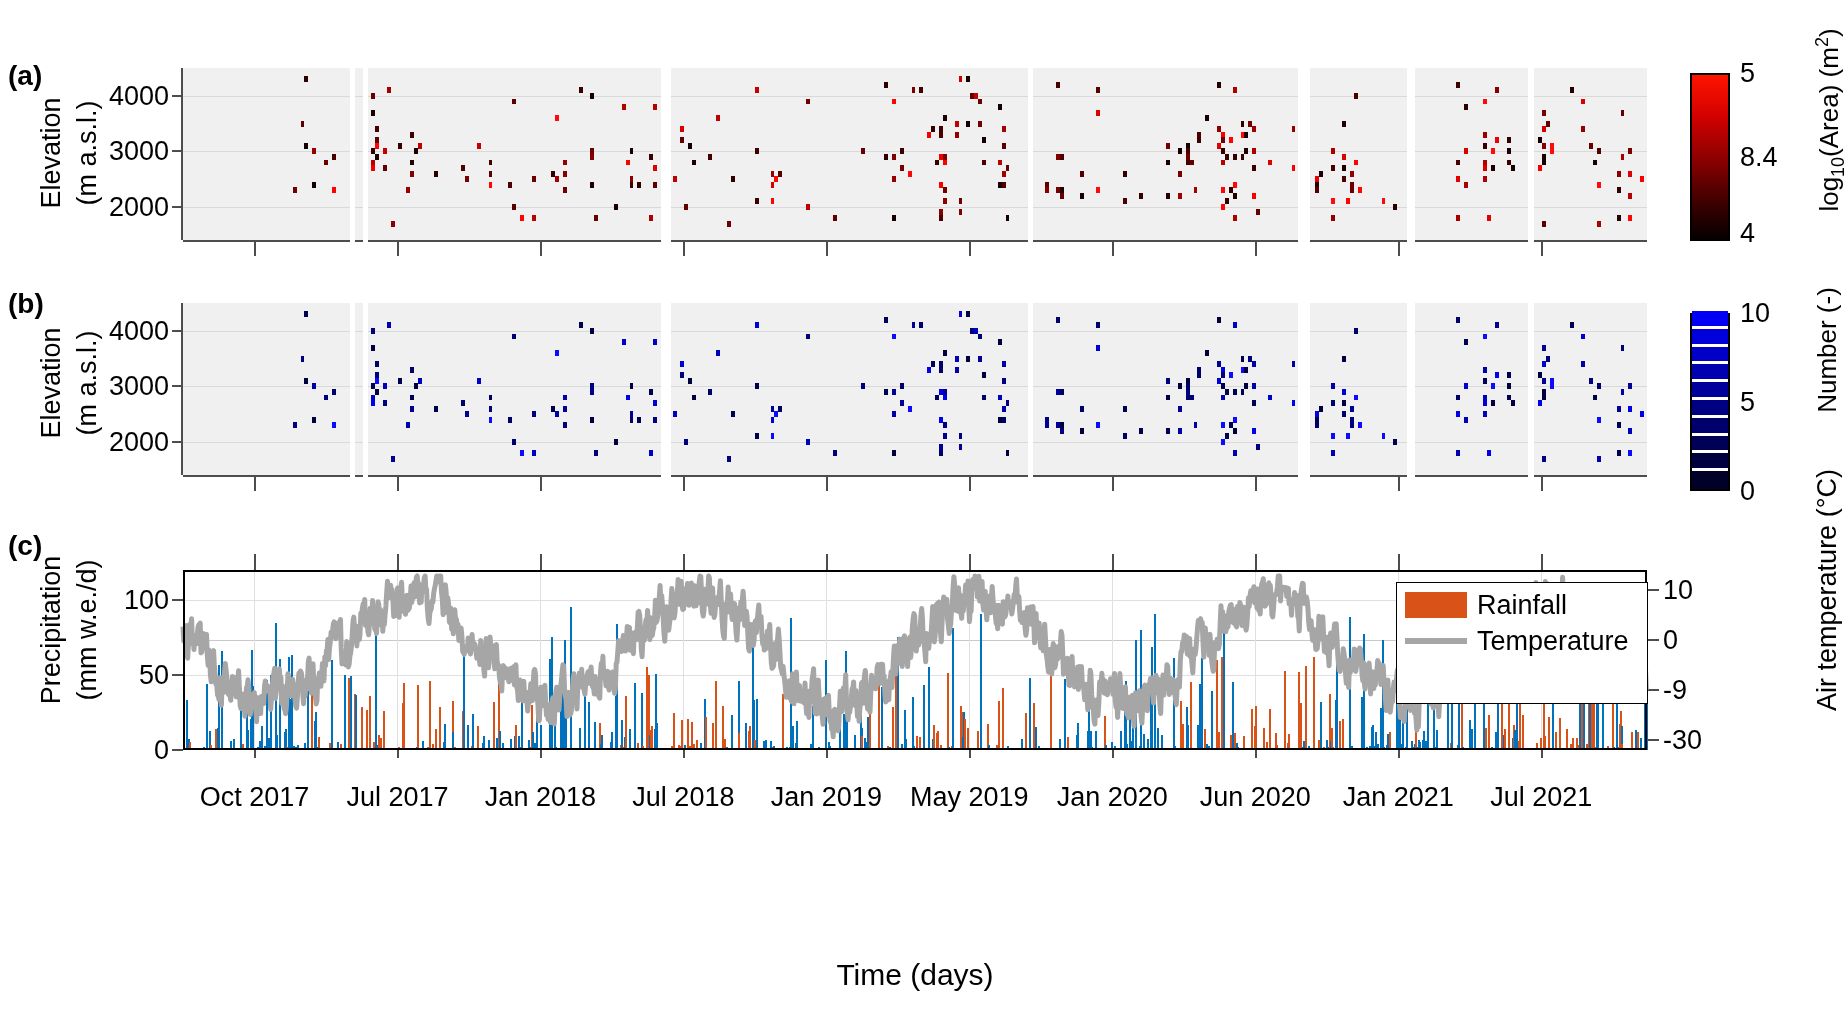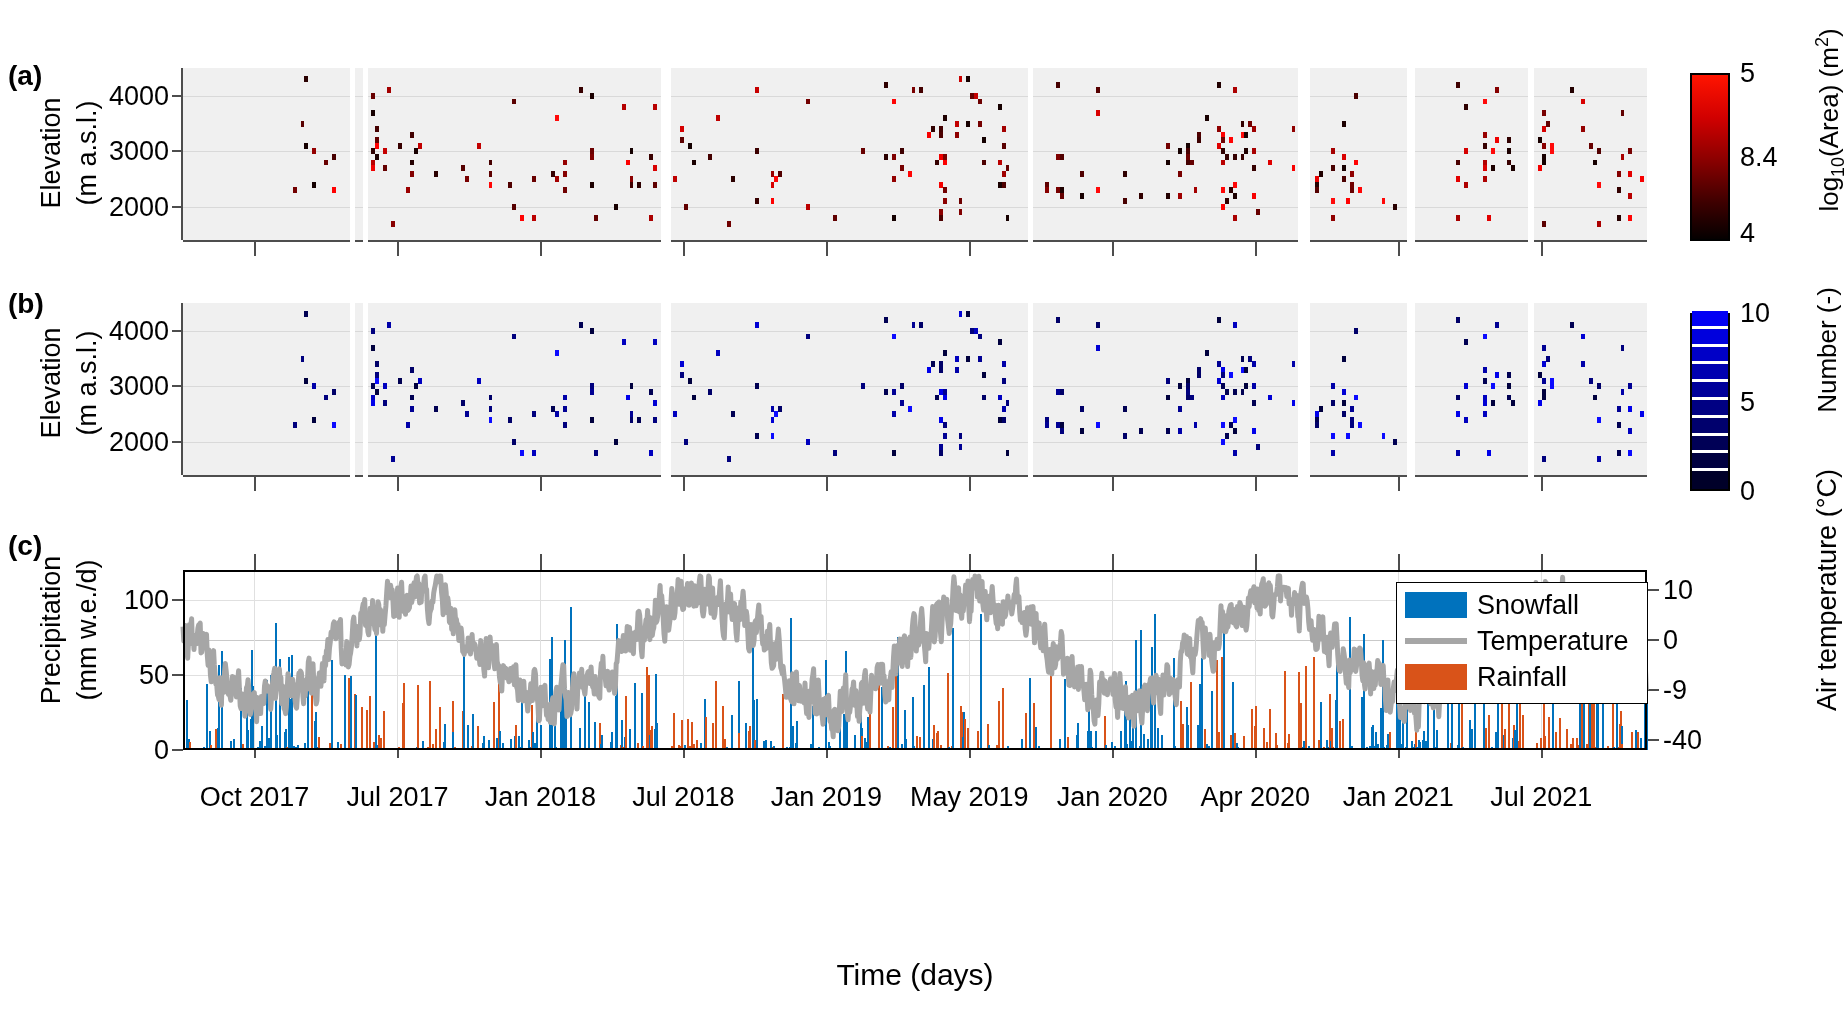--- a/index.html
+++ b/index.html
@@ -88,30 +88,26 @@
   <div class="rotlab2" id="c-ylab2" style="left:72px;top:760px;width:260px;">(mm w.e./d)</div>
 
   <div id="panel-c-box" style="left: 183px; top: 570px; width: 1464px; height: 180px; z-index: 40;"></div>
 
   <div class="rotlab" id="c-ylab-right" style="left:1812px;top:800px;width:420px;">Air temperature (°C)</div>
 
   <div id="xaxis-title" style="left:183px;top:958px;width:1464px;">Time (days)</div>
 
   <div id="legend" style="left: 1396px; top: 582px; width: 252px; height: 122px; z-index: 50;">
     <div class="leg-row">
-      <div class="leg-swatch" id="leg-sw-0" style="background: rgb(0, 114, 189);"></div>
-      <div class="leg-text">Snowfall</div>
+      <div class="leg-swatch" id="leg-sw-1" style="background: rgb(217, 83, 25);"></div>
+      <div class="leg-text">Rainfall</div>
     </div>
     <div class="leg-row">
       <div class="leg-line" id="leg-sw-2" style="background: rgb(166, 166, 166);"></div>
       <div class="leg-text">Temperature</div>
-    </div>
-    <div class="leg-row">
-      <div class="leg-swatch" id="leg-sw-1" style="background: rgb(217, 83, 25);"></div>
-      <div class="leg-text">Rainfall</div>
     </div>
   </div>
 
   <div class="cbar" id="cbar-a" style="left: 1690px; top: 73px; width: 40px; height: 168px; background: linear-gradient(to top, rgb(5, 0, 0) 0%, rgb(61, 0, 0) 22%, rgb(138, 0, 0) 48%, rgb(209, 0, 0) 74%, rgb(255, 20, 0) 100%);"></div>
   <div id="cbar-a-ticks"></div>
   <div class="rotlab" id="cbar-a-label" style="left:1812px;top:250px;width:260px;font-size:26px;">
     <span>log</span><sub style="font-size:18px;">10</sub><span>(Area) (m</span><sup style="font-size:18px;">2</sup><span>)</span>
   </div>
 
   <div class="cbar" id="cbar-b" style="left:1690px;top:313px;width:40px;height:178px;">
@@ -826,30 +822,30 @@
     <div class="ytick-lab" style="left:51px;top:675px;width:118px;">50</div>
     <div class="tickmark" style="left:172px;top:674px;width:11px;height:2px;"></div>
     <div class="ytick-lab" style="left:51px;top:750px;width:118px;">0</div>
     <div class="tickmark" style="left:172px;top:749px;width:11px;height:2px;"></div>
     <div class="ytick-lab-r" style="left:1663px;top:590px;width:110px;">10</div>
     <div class="tickmark" style="left:1647px;top:589px;width:12px;height:2px;"></div>
     <div class="ytick-lab-r" style="left:1663px;top:640px;width:110px;">0</div>
     <div class="tickmark" style="left:1647px;top:639px;width:12px;height:2px;"></div>
     <div class="ytick-lab-r" style="left:1663px;top:690px;width:110px;">-9</div>
     <div class="tickmark" style="left:1647px;top:689px;width:12px;height:2px;"></div>
-    <div class="ytick-lab-r" style="left:1663px;top:740px;width:110px;">-40</div>
+    <div class="ytick-lab-r" style="left:1663px;top:740px;width:110px;">-30</div>
     <div class="tickmark" style="left:1647px;top:739px;width:12px;height:2px;"></div>
     <div class="xtick-lab" style="left:164.48437500000153px;top:782px;width:180px;">Oct 2017</div>
     <div class="xtick-lab" style="left:307.4531250000046px;top:782px;width:180px;">Jul 2017</div>
     <div class="xtick-lab" style="left:450.4218750000076px;top:782px;width:180px;">Jan 2018</div>
     <div class="xtick-lab" style="left:593.3906250000107px;top:782px;width:180px;">Jul 2018</div>
     <div class="xtick-lab" style="left:736.3593750000138px;top:782px;width:180px;">Jan 2019</div>
     <div class="xtick-lab" style="left:879.3281250000167px;top:782px;width:180px;">May 2019</div>
     <div class="xtick-lab" style="left:1022.2968750000198px;top:782px;width:180px;">Jan 2020</div>
-    <div class="xtick-lab" style="left:1165.265625000023px;top:782px;width:180px;">Apr 2020</div>
+    <div class="xtick-lab" style="left:1165.265625000023px;top:782px;width:180px;">Jun 2020</div>
     <div class="xtick-lab" style="left:1308.234375000026px;top:782px;width:180px;">Jan 2021</div>
     <div class="xtick-lab" style="left:1451.2031250000289px;top:782px;width:180px;">Jul 2021</div>
     <div style="position:absolute;left:186.13px;top:699.61px;width:2px;height:50.39px;background:#0072BD;"></div>
     <div style="position:absolute;left:187.70px;top:739.24px;width:2px;height:10.76px;background:#0072BD;"></div>
     <div style="position:absolute;left:188.48px;top:743.73px;width:2px;height:6.27px;background:#0072BD;"></div>
     <div style="position:absolute;left:189.27px;top:741.91px;width:2px;height:8.09px;background:#D95319;"></div>
     <div style="position:absolute;left:202.58px;top:747.20px;width:2px;height:2.80px;background:#0072BD;"></div>
     <div style="position:absolute;left:205.72px;top:683.69px;width:2px;height:66.31px;background:#0072BD;"></div>
     <div style="position:absolute;left:208.85px;top:730.67px;width:2px;height:19.33px;background:#0072BD;"></div>
     <div style="position:absolute;left:209.64px;top:744.79px;width:2px;height:5.21px;background:#D95319;"></div>

